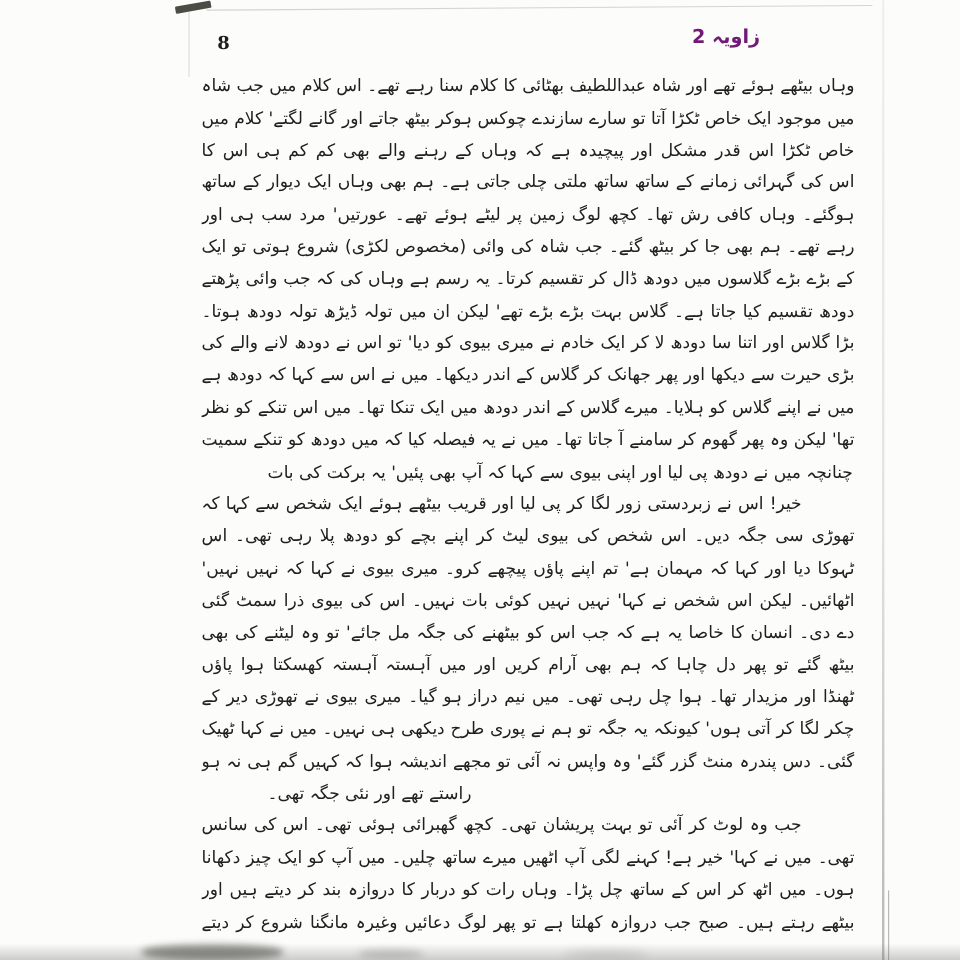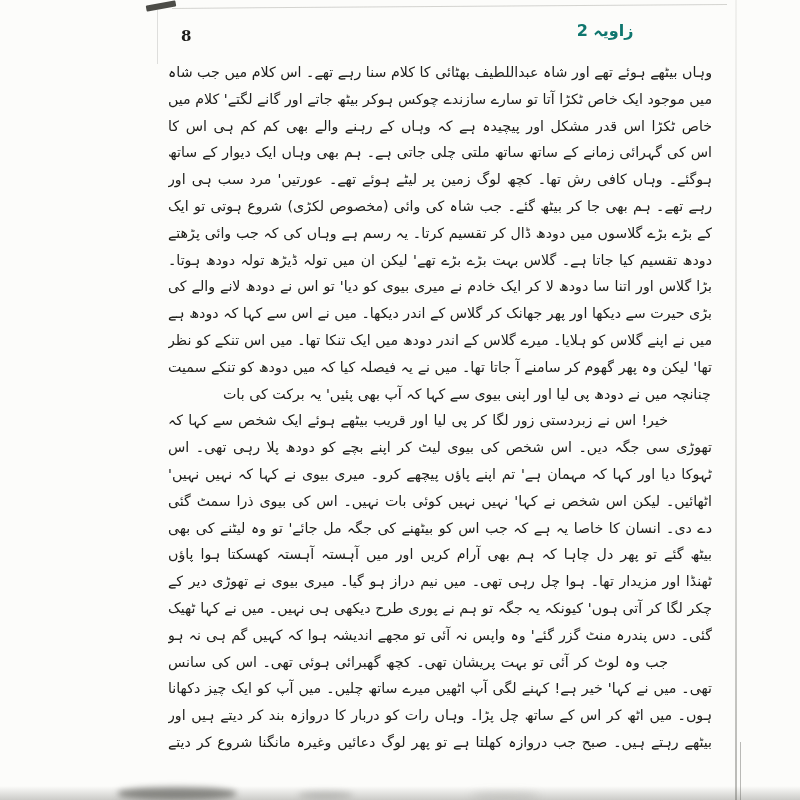--- a/index.html
+++ b/index.html
@@ -18,21 +18,21 @@
     direction: rtl;
   }
   
   .book-title {
     position: absolute;
     top: 21px;
     left: 575px;
     width: 60px;
     font-size: 16px;
     font-weight: bold;
-    color: #0f766e;
+    color: #701a75;
     text-align: center;
     white-space: nowrap;
     direction: rtl;
   }
   .page-number {
     position: absolute;
     top: 27px;
     left: 181px;
     font-size: 15px;
     font-weight: bold;
@@ -185,19 +185,20 @@
       <div class="line last">چنانچہ میں نے دودھ پی لیا اور اپنی بیوی سے کہا کہ آپ بھی پئیں' یہ برکت کی بات ہے۔</div>
       <div class="line first">خیر! اس نے زبردستی زور لگا کر پی لیا اور قریب بیٹھے ہوئے ایک شخص سے کہا کہ آپ ہمیں</div>
       <div class="line full">تھوڑی سی جگہ دیں۔ اس شخص کی بیوی لیٹ کر اپنے بچے کو دودھ پلا رہی تھی۔ اس شخص نے اپنی بیوی کو</div>
       <div class="line full">ٹہوکا دیا اور کہا کہ مہمان ہے' تم اپنے پاؤں پیچھے کرو۔ میری بیوی نے کہا کہ نہیں نہیں' اس کو مت</div>
       <div class="line full">اٹھائیں۔ لیکن اس شخص نے کہا' نہیں نہیں کوئی بات نہیں۔ اس کی بیوی ذرا سمٹ گئی اور ہم دونوں کو جگہ</div>
       <div class="line full">دے دی۔ انسان کا خاصا یہ ہے کہ جب اس کو بیٹھنے کی جگہ مل جائے' تو وہ لیٹنے کی بھی چاہتا ہے۔ جب ہم</div>
       <div class="line full">بیٹھ گئے تو پھر دل چاہا کہ ہم بھی آرام کریں اور میں آہستہ آہستہ کھسکتا ہوا پاؤں پسارنے لگا۔ فرش بڑا</div>
       <div class="line full">ٹھنڈا اور مزیدار تھا۔ ہوا چل رہی تھی۔ میں نیم دراز ہو گیا۔ میری بیوی نے تھوڑی دیر کے بعد کہا کہ میں</div>
       <div class="line full">چکر لگا کر آتی ہوں' کیونکہ یہ جگہ تو ہم نے پوری طرح دیکھی ہی نہیں۔ میں نے کہا ٹھیک ہے۔ وہ چلی</div>
       <div class="line full">گئی۔ دس پندرہ منٹ گزر گئے' وہ واپس نہ آئی تو مجھے اندیشہ ہوا کہ کہیں گم ہی نہ ہو جائے' کیونکہ پیچیدہ</div>
+      <div class="line last">راستے تھے اور نئی جگہ تھی۔</div>
       <div class="line first">جب وہ لوٹ کر آئی تو بہت پریشان تھی۔ کچھ گھبرائی ہوئی تھی۔ اس کی سانس پھولی ہوئی</div>
       <div class="line full">تھی۔ میں نے کہا' خیر ہے! کہنے لگی آپ اٹھیں میرے ساتھ چلیں۔ میں آپ کو ایک چیز دکھانا چاہتی</div>
       <div class="line full">ہوں۔ میں اٹھ کر اس کے ساتھ چل پڑا۔ وہاں رات کو دربار کا دروازہ بند کر دیتے ہیں اور زائرین باہر</div>
       <div class="line full">بیٹھے رہتے ہیں۔ صبح جب دروازہ کھلتا ہے تو پھر لوگ دعائیں وغیرہ مانگنا شروع کر دیتے ہیں۔ جب</div>
     </div>
 
 </div>
 
 </body></html>

